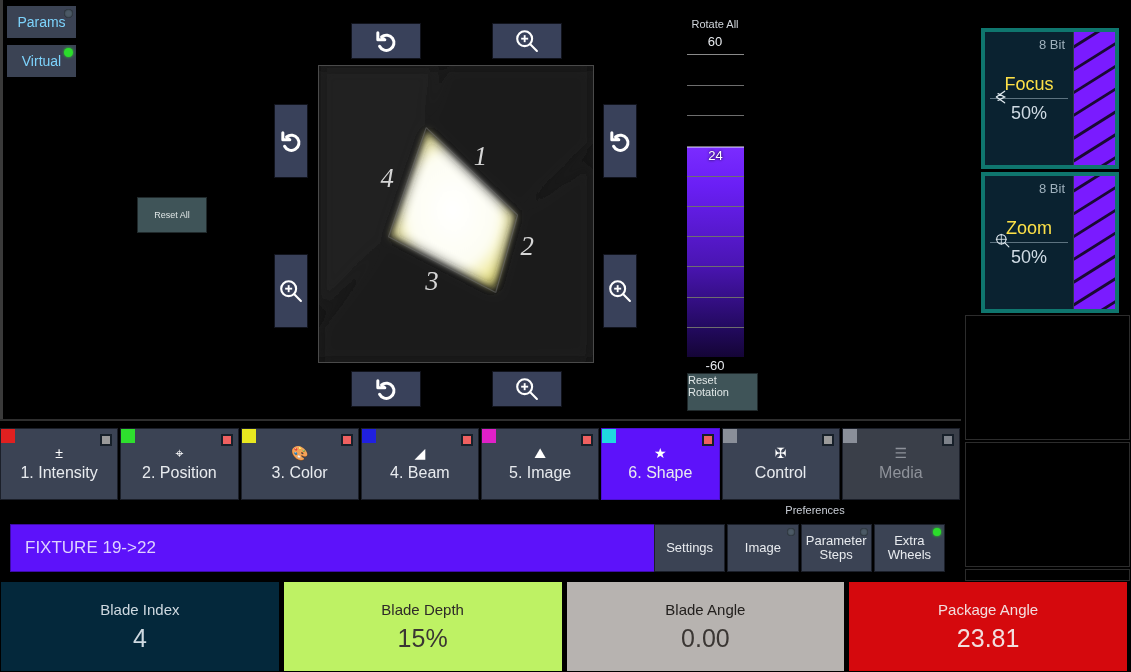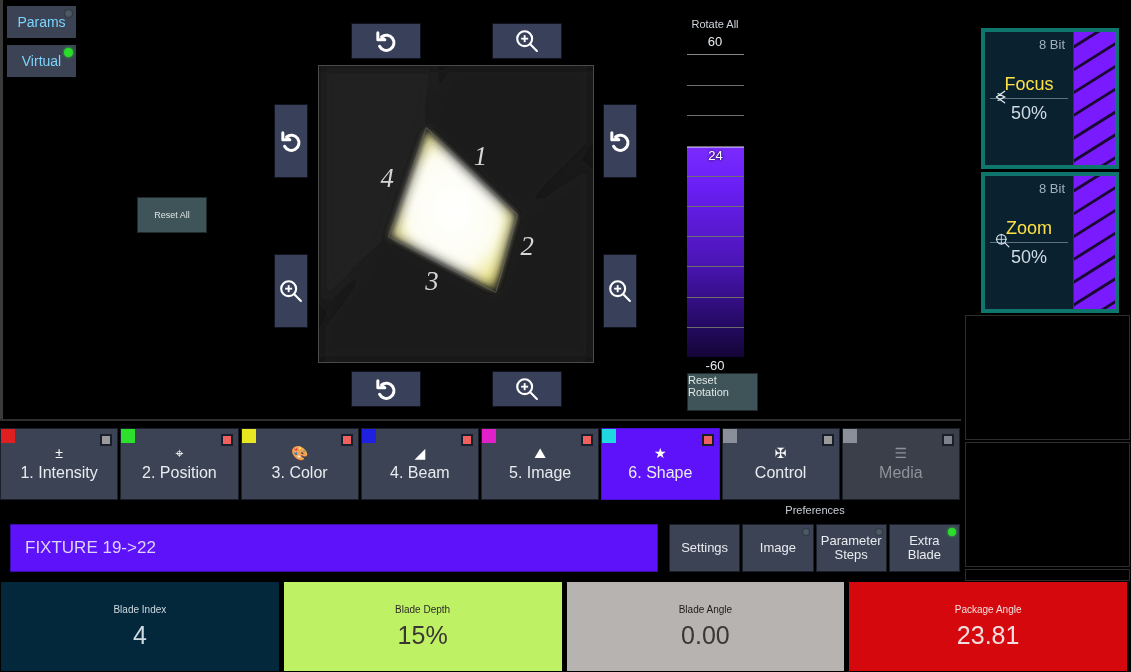--- a/index.html
+++ b/index.html
@@ -141,37 +141,37 @@
     display:flex; align-items:center;
     padding-left:14px;
     color:#ded2ff; font-size:17px;
   }
 
   
   #pref-label {
     position:absolute; left:669px; top:504px; width:292px;
     text-align:center; color:#c9ced6; font-size:11px;
   }
-  #pref-row { position:absolute; left:669px; top:524px; width:293px; height:48px; display:flex; }
+  #pref-row { position:absolute; left:654px; top:524px; width:293px; height:48px; display:flex; }
   .pref {
     position:relative; flex:1; margin-right:2px;
     background:#3b4354; border:1px solid #1b1f29;
     display:flex; align-items:center; justify-content:center; text-align:center;
     color:#e8ebef; font-size:13px; line-height:1.05;
   }
   .pref .led { position:absolute; top:3px; right:3px; width:8px; height:8px; border-radius:50%; }
 
   
   #encbar { position:absolute; left:0; top:581px; width:1131px; height:91px; display:flex; }
   .enc {
     position:relative; flex:1; margin-right:3px;
     display:flex; flex-direction:column; align-items:center; justify-content:center;
     border:1px solid #000;
   }
-  .enc-title { font-size:10px; margin-bottom:6px; }
+  .enc-title { font-size:15px; margin-bottom:6px; }
   .enc-value { font-size:25px; }
   .enc-dark  { background:#04283b; color:#cfd9e0; }
   .enc-beige { background:#bef264; color:#2e2a28; }
   .enc-gray  { background:#b7b3b0; color:#23201e; }
   .enc-red   { background:#d5090d; color:#f2dede; }
   .enc-beige .enc-value, .enc-gray .enc-value { color:#3a3633; }
 
   
   #rightcol { position:absolute; left:963px; top:0; width:168px; height:581px; }
   .rench {
@@ -401,21 +401,21 @@
       </div>
       <div class="pref">
         <span>Image</span>
         <span class="led led-off"></span>
       </div>
       <div class="pref">
         <div><span>Parameter</span><br><span>Steps</span></div>
         <span class="led led-off"></span>
       </div>
       <div class="pref">
-        <div><span>Extra</span><br><span>Blade</span></div>
+        <div><span>Extra</span><br><span>Wheels</span></div>
         <span class="led led-on"></span>
       </div>
     </div>
 
   <div id="encbar">
       <div class="enc enc-dark">
         <div class="enc-title">Blade Index</div>
         <div class="enc-value">4</div>
       </div>
       <div class="enc enc-beige">

